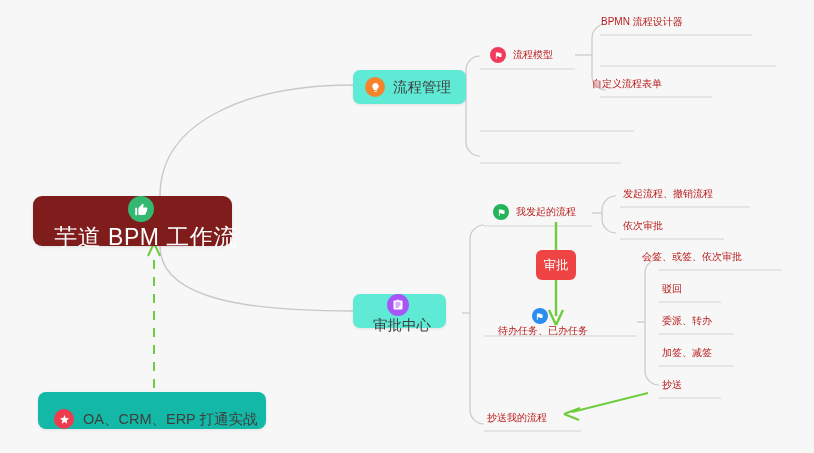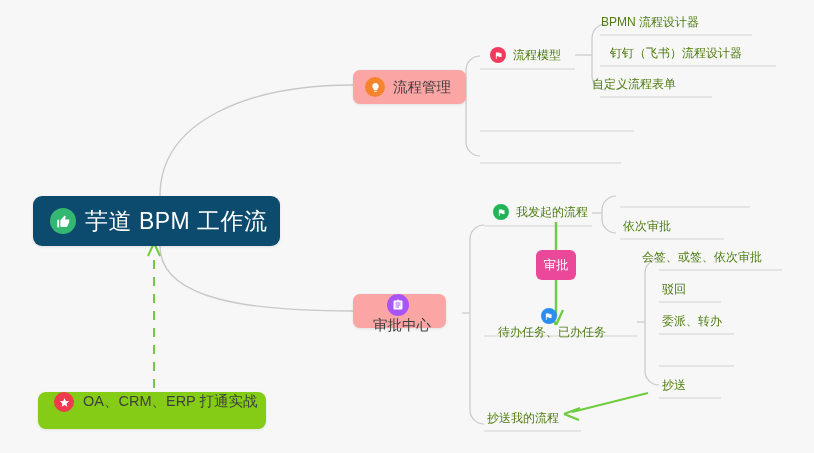--- a/index.html
+++ b/index.html
@@ -25,42 +25,43 @@
     width: 814px;
     height: 453px;
     pointer-events: none;
   }
 
   
   .root-node {
     position: absolute;
     left: 33px;
     top: 196px;
-    width: 247px;
+    width: 199px;
     height: 50px;
-    background: #0c4a6e;
+    background: #7f1d1d;
     border-radius: 9px;
     box-shadow: 0 1px 3px rgba(0,0,0,0.10);
     display: flex;
     align-items: center;
     box-sizing: border-box;
     padding-left: 17px;
+    flex-direction: column;
   }
   .root-label {
     color: #ffffff;
     font-size: 23px;
     letter-spacing: 0.5px;
     margin-left: 9px;
     white-space: nowrap;
   }
 
   
   .branch-card {
     position: absolute;
-    background: #fca5a5;
+    background: #5eead4;
     border-radius: 7px;
     box-shadow: 0 1px 3px rgba(0,0,0,0.09);
     display: flex;
     align-items: center;
     box-sizing: border-box;
     padding: 0 15px 0 12px;
     height: 34px;
   }
   .branch-label {
     font-size: 14.5px;
@@ -74,55 +75,55 @@
   
   .node {
     position: absolute;
     display: flex;
     align-items: center;
     height: 28px;
     box-sizing: border-box;
     white-space: nowrap;
   }
   .node .txt {
-    font-size: 12px;
-    color: #4d7c0f;
+    font-size: 10px;
+    color: #b91c1c;
   }
   .node .txt.with-icon { margin-left: 7px; }
 
   
   .bottom-card {
     position: absolute;
     left: 38px;
     top: 392px;
     width: 228px;
     height: 37px;
-    background: #84cc16;
+    background: #14b8a6;
     border-radius: 8px;
     box-shadow: 0 1px 3px rgba(0,0,0,0.09);
     display: flex;
-    align-items: flex-start;
+    align-items: flex-end;
     box-sizing: border-box;
     padding-left: 16px;
   }
   .bottom-card .txt {
     font-size: 14.5px;
     color: #3f3f3f;
     margin-left: 9px;
     white-space: nowrap;
   }
 
   
   .pill-badge {
     position: absolute;
     left: 536px;
     top: 250px;
     width: 40px;
     height: 30px;
-    background: #ec4899;
+    background: #ef4444;
     border-radius: 6px;
     display: flex;
     align-items: center;
     justify-content: center;
   }
   .pill-badge .txt {
     color: #ffffff;
     font-size: 12.5px;
     white-space: nowrap;
   }
@@ -227,23 +228,20 @@
       <svg width="9" height="9" viewBox="0 0 24 24" fill="#ffffff">
         <path d="M14.4 6L14 4H5v17h2v-7h5.6l.4 2h7V6z"></path>
       </svg>
     </span>
     <span class="txt with-icon">流程模型</span>
   </div>
 
   <div class="node" style="left:601px; top:8px;">
     <span class="txt">BPMN 流程设计器</span>
   </div>
-  <div class="node" style="left:610px; top:39px;">
-    <span class="txt">钉钉（飞书）流程设计器</span>
-  </div>
   <div class="node" style="left:592px; top:70px;">
     <span class="txt">自定义流程表单</span>
   </div>
 
 
   <div class="branch-card" id="branch-approval">
     <span class="ricon ricon-22 ic-clip">
       <svg width="12" height="12" viewBox="0 0 24 24" fill="#ffffff">
         <path d="M19 3h-4.18C14.4 1.84 13.3 1 12 1s-2.4.84-2.82 2H5c-1.1 0-2 .9-2 2v14c0 1.1.9 2 2 2h14c1.1 0 2-.9 2-2V5c0-1.1-.9-2-2-2zm-7 0c.55 0 1 .45 1 1s-.45 1-1 1-1-.45-1-1 .45-1 1-1zm2 14H7v-2h7v2zm3-4H7v-2h10v2zm0-4H7V7h10v2z"></path>
       </svg>
@@ -253,20 +251,23 @@
 
   <div class="node" style="left:493px; top:198px;">
     <span class="ricon ricon-16 ic-flag-g">
       <svg width="9" height="9" viewBox="0 0 24 24" fill="#ffffff">
         <path d="M14.4 6L14 4H5v17h2v-7h5.6l.4 2h7V6z"></path>
       </svg>
     </span>
     <span class="txt with-icon">我发起的流程</span>
   </div>
 
+  <div class="node" style="left:623px; top:180px;">
+    <span class="txt">发起流程、撤销流程</span>
+  </div>
   <div class="node" style="left:623px; top:212px;">
     <span class="txt">依次审批</span>
   </div>
 
   <div class="node" style="left:491px; top:308px;flex-direction:column;">
     <span class="ricon ricon-16 ic-flag-b">
       <svg width="9" height="9" viewBox="0 0 24 24" fill="#ffffff">
         <path d="M14.4 6L14 4H5v17h2v-7h5.6l.4 2h7V6z"></path>
       </svg>
     </span>
@@ -275,20 +276,23 @@
 
   <div class="node" style="left:642px; top:243px;">
     <span class="txt">会签、或签、依次审批</span>
   </div>
   <div class="node" style="left:662px; top:275px;">
     <span class="txt">驳回</span>
   </div>
   <div class="node" style="left:662px; top:307px;">
     <span class="txt">委派、转办</span>
   </div>
+  <div class="node" style="left:662px; top:339px;">
+    <span class="txt">加签、减签</span>
+  </div>
   <div class="node" style="left:662px; top:371px;">
     <span class="txt">抄送</span>
   </div>
 
   <div class="node" style="left:487px; top:404px;">
     <span class="txt">抄送我的流程</span>
   </div>
 
   <div class="pill-badge">
     <span class="txt">审批</span>

